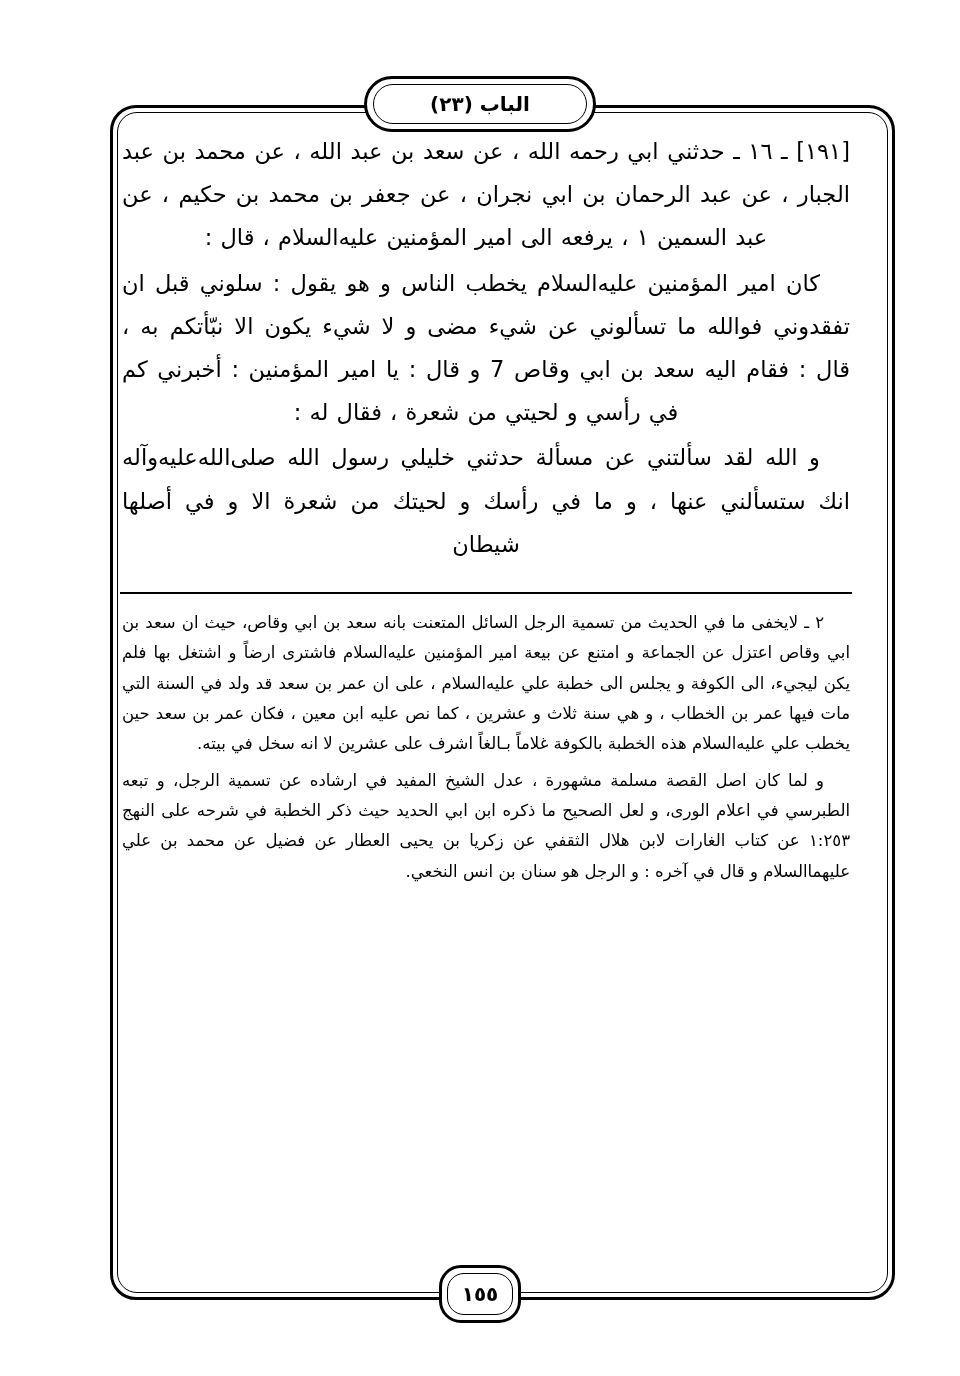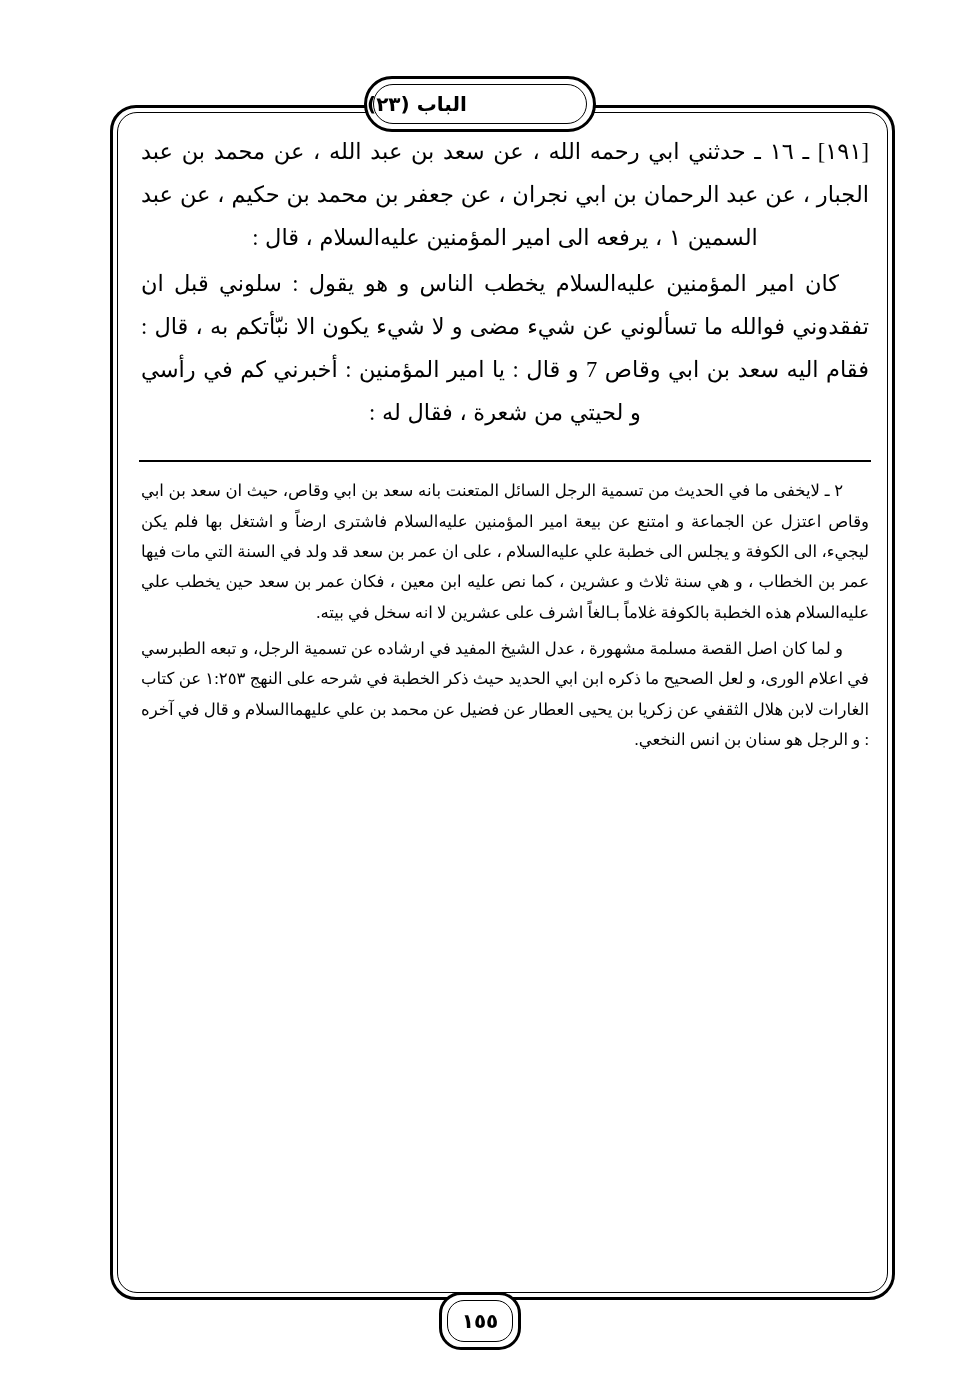--- a/index.html
+++ b/index.html
@@ -55,21 +55,21 @@
     transform: translateX(-50%);
     top: 76px;
     width: 232px;
     height: 56px;
     background: #ffffff;
     border: 3px solid #000;
     border-radius: 30px;
     box-sizing: border-box;
     display: flex;
     align-items: center;
-    justify-content: flex-end;
+    justify-content: center;
     z-index: 5;
   }
   #chapter-badge::after {
     content: "";
     position: absolute;
     left: 6px;
     top: 5px;
     right: 6px;
     bottom: 5px;
     border: 1.2px solid #000;
@@ -84,21 +84,21 @@
     line-height: 1;
     position: relative;
     z-index: 2;
   }
 
   
   #page-number-badge {
     position: absolute;
     left: 50%;
     transform: translateX(-50%);
-    top: 1292px;
+    top: 1265px;
     width: 82px;
     height: 58px;
     background: #ffffff;
     border: 3px solid #000;
     border-radius: 22px;
     box-sizing: border-box;
     display: flex;
     align-items: center;
     justify-content: center;
     z-index: 5;
@@ -118,26 +118,25 @@
     font-size: 20px;
     font-weight: bold;
     line-height: 1;
     position: relative;
     z-index: 2;
   }
 
   
   #content {
     position: absolute;
-    left: 137px;
+    left: 118px;
     top: 130px;
     width: 736px;
     height: 1140px;
     box-sizing: border-box;
-    font-family: Liberation Serif, serif;
   }
 
   
   #main-body {
     direction: rtl;
     text-align: justify;
     text-align-last: center;
     font-size: 22.5px;
     line-height: 1.92;
     letter-spacing: -0.1px;
@@ -186,20 +185,21 @@
 
   <div id="chapter-badge">
     <span class="chapter-badge-text">الباب (٢٣)</span>
   </div>
 
   <div id="content">
 
     <div id="main-body">
       <p class="hadith-para first">[١٩١] ـ ١٦ ـ حدثني ابي رحمه الله ، عن سعد بن عبد الله ، عن محمد بن عبد الجبار ، عن عبد الرحمان بن ابي نجران ، عن جعفر بن محمد بن حكيم ، عن عبد السمين ١ ، يرفعه الى امير المؤمنين عليه‌السلام ، قال :</p>
       <p class="hadith-para">كان امير المؤمنين عليه‌السلام يخطب الناس و هو يقول : سلوني قبل ان تفقدوني فوالله ما تسألوني عن شيء مضى و لا شيء يكون الا نبّأتكم به ، قال : فقام اليه سعد بن ابي وقاص 7 و قال : يا امير المؤمنين : أخبرني كم في رأسي و لحيتي من شعرة ، فقال له :</p>
+      <p class="hadith-para last">و الله لقد سألتني عن مسألة حدثني خليلي رسول الله صلى‌الله‌عليه‌وآله انك ستسألني عنها ، و ما في رأسك و لحيتك من شعرة الا و في أصلها شيطان</p>
     </div>
 
     <hr id="footnote-rule">
 
     <div id="footnotes">
       <p class="footnote indented">٢ ـ لايخفى ما في الحديث من تسمية الرجل السائل المتعنت بانه سعد بن ابي وقاص، حيث ان سعد بن ابي وقاص اعتزل عن الجماعة و امتنع عن بيعة امير المؤمنين عليه‌السلام فاشترى ارضاً و اشتغل بها فلم يكن ليجيء، الى الكوفة و يجلس الى خطبة علي عليه‌السلام ، على ان عمر بن سعد قد ولد في السنة التي مات فيها عمر بن الخطاب ، و هي سنة ثلاث و عشرين ، كما نص عليه ابن معين ، فكان عمر بن سعد حين يخطب علي عليه‌السلام هذه الخطبة بالكوفة غلاماً بـالغاً اشرف على عشرين لا انه سخل في بيته.</p>
       <p class="footnote indented">و لما كان اصل القصة مسلمة مشهورة ، عدل الشيخ المفيد في ارشاده عن تسمية الرجل، و تبعه الطبرسي في اعلام الورى، و لعل الصحيح ما ذكره ابن ابي الحديد حيث ذكر الخطبة في شرحه على النهج ١:٢٥٣ عن كتاب الغارات لابن هلال الثقفي عن زكريا بن يحيى العطار عن فضيل عن محمد بن علي عليهما‌السلام و قال في آخره : و الرجل هو سنان بن انس النخعي.</p>
     </div>
 
   </div>

